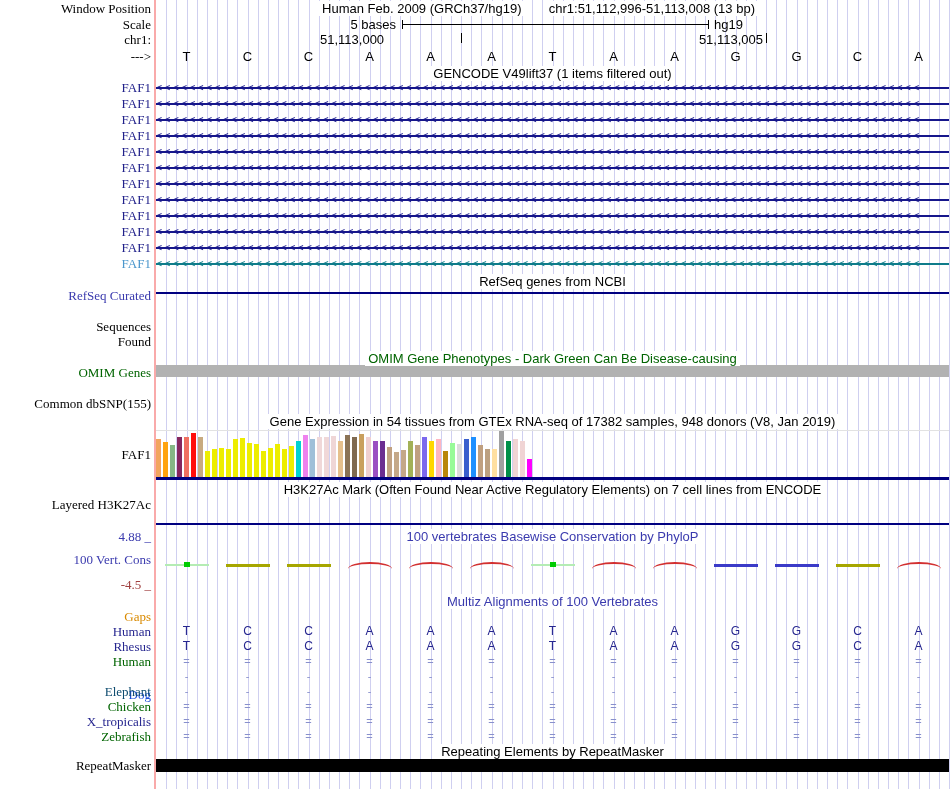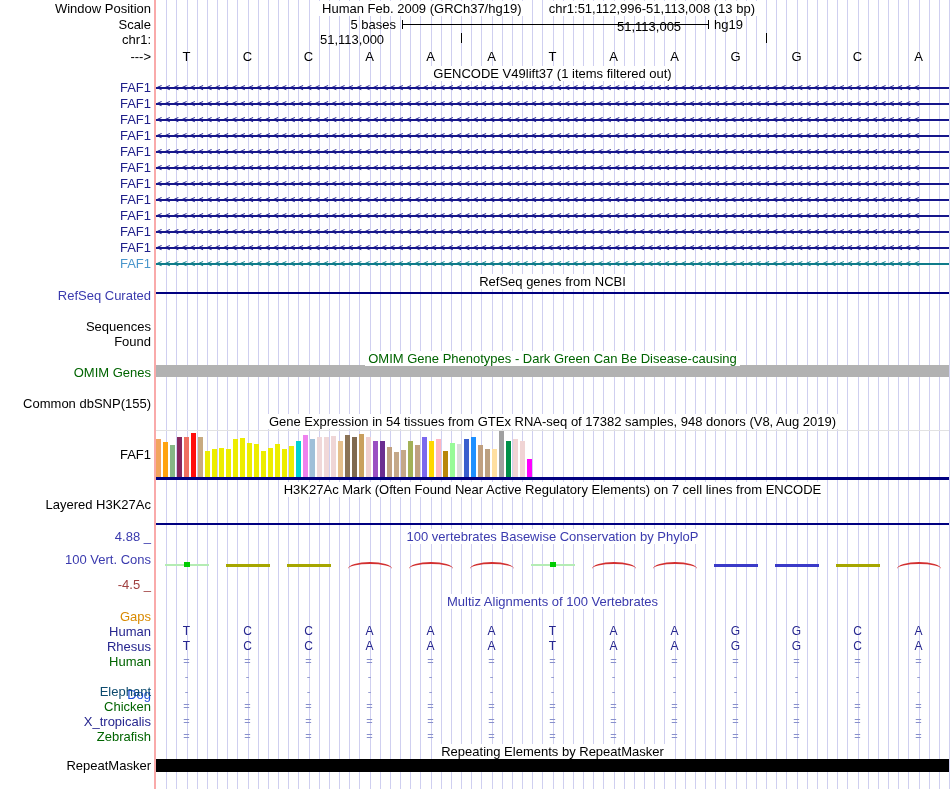--- a/index.html
+++ b/index.html
@@ -1,19 +1,19 @@
 <!DOCTYPE html>
 <html><head>
 <meta charset="utf-8">
 <style>
   html,body{margin:0;padding:0;background:#fff;}
   #browser{position:relative;width:950px;height:789px;background:#fff;
     font-family:"Liberation Sans",sans-serif;font-size:13px;color:#000;overflow:hidden;}
   .abs{position:absolute;white-space:nowrap;line-height:13px;}
-  .lbl{position:absolute;left:0;width:151px;text-align:right;line-height:13px;white-space:nowrap;z-index:3;}
+  .lbl{position:absolute;left:0;width:151px;text-align:right;line-height:13px;white-space:nowrap;z-index:3;font-family:Liberation Serif, serif;}
   .title{position:absolute;left:156px;width:793px;text-align:center;line-height:13px;z-index:3;}
   .title>span{background:#fff;padding:0 3px;}
   .gridline{position:absolute;top:0;width:1px;height:789px;background:#CFCFF0;z-index:0;}
   .redline{position:absolute;left:154px;top:0;width:2px;height:789px;background:#F9AAAA;z-index:1;}
   .gene-row{position:absolute;left:156px;width:793px;height:13px;overflow:hidden;
     font-family:"DejaVu Sans Mono",monospace;font-size:10px;line-height:13px;letter-spacing:2.3px;
     white-space:nowrap;z-index:2;
     background-image:linear-gradient(currentColor,currentColor);
     background-size:100% 2px;background-position:0 6px;background-repeat:no-repeat;}
   .row13{position:absolute;left:156px;width:793px;height:13px;z-index:2;}
@@ -35,41 +35,41 @@
   </div>
 
   <span class="lbl" style="top:18px">Scale</span>
   <span class="abs" style="top:18px;left:330px;width:66px;text-align:right;z-index:3">5 bases</span>
   <div class="abs" style="top:20px;left:402px;width:305px;height:9px;border-left:1px solid #000;border-right:1px solid #000;background-image:linear-gradient(#000,#000);background-size:100% 1px;background-position:0 4px;background-repeat:no-repeat;z-index:3"></div>
   <span class="abs" style="top:18px;left:714px;z-index:3">hg19</span>
 
   <span class="lbl" style="top:33px">chr1:</span>
   <span class="abs" style="top:33px;left:320px;width:146px;text-align:left;z-index:3">51,113,000</span>
   <div class="tick" style="top:33px;left:461px"></div>
-  <span class="abs" style="top:20px;left:617px;width:146px;text-align:left;z-index:3">51,113,005</span>
+  <span class="abs" style="top:33px;left:617px;width:146px;text-align:right;z-index:3">51,113,005</span>
   <div class="tick" style="top:33px;left:766px"></div>
 
   <span class="lbl" style="top:50px">---&gt;</span>
 
   <div class="title" style="top:67px"><span>GENCODE V49lift37 (1 items filtered out)</span></div>
 
   <div class="title" style="top:275px"><span>RefSeq genes from NCBI</span></div>
   <div class="hline" style="top:292px;height:2px;background:#000080"></div>
   <span class="lbl" style="top:289px;color:#3A3AAE">RefSeq Curated</span>
 
   <span class="lbl" style="top:320px">Sequences</span>
   <span class="lbl" style="top:335px">Found</span>
 
   <div class="title" style="top:352px;color:#006400"><span>OMIM Gene Phenotypes - Dark Green Can Be Disease-causing</span></div>
   <div class="hline" style="top:365px;height:12px;background:#B2B2B2"></div>
   <span class="lbl" style="top:366px;color:#006400">OMIM Genes</span>
 
   <span class="lbl" style="top:397px">Common dbSNP(155)</span>
 
-  <div class="title" style="top:415px"><span>Gene Expression in 54 tissues from GTEx RNA-seq of 17382 samples, 948 donors (V8, Aug 2019)</span></div>
+  <div class="title" style="top:415px"><span>Gene Expression in 54 tissues from GTEx RNA-seq of 17382 samples, 948 donors (V8, Jan 2019)</span></div>
   <div class="hline" style="top:430px;height:1px;background:#E2E2E2"></div>
   <span class="lbl" style="top:448px">FAF1</span>
   <div class="hline" style="top:477px;height:3px;background:#000080"></div>
 
   <div class="title" style="top:483px"><span>H3K27Ac Mark (Often Found Near Active Regulatory Elements) on 7 cell lines from ENCODE</span></div>
   <span class="lbl" style="top:498px">Layered H3K27Ac</span>
   <div class="hline" style="top:523px;height:2px;background:#000080"></div>
 
   <span class="lbl" style="top:530px;color:#3A3AAE">4.88 _</span>
   <div class="title" style="top:530px;color:#3A3AAE"><span>100 vertebrates Basewise Conservation by PhyloP</span></div>

